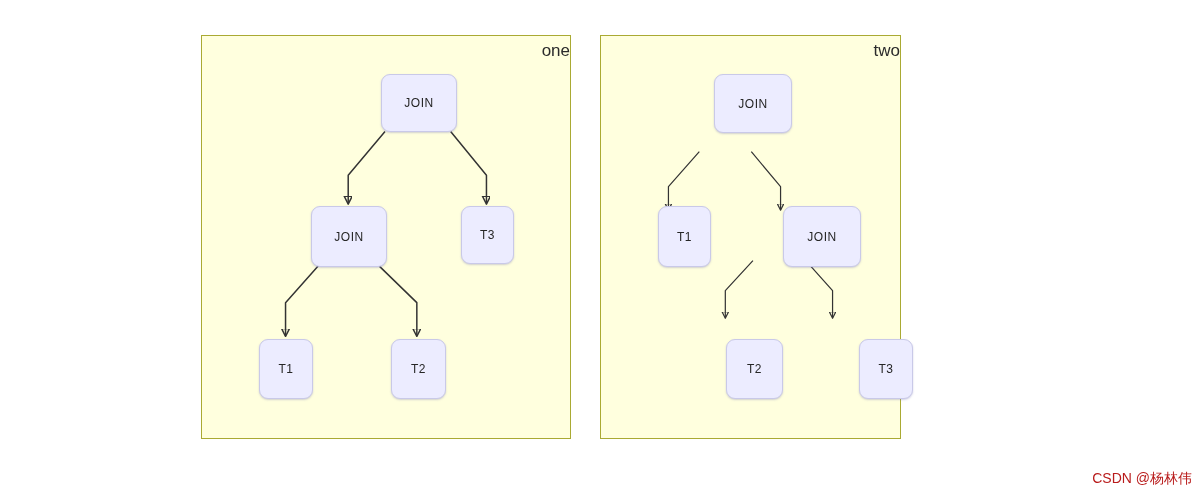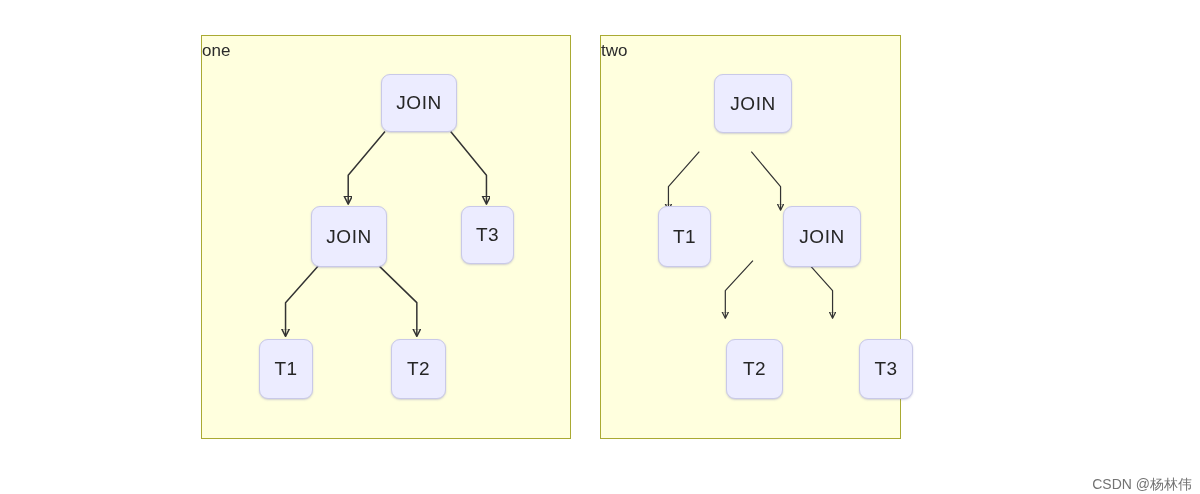--- a/index.html
+++ b/index.html
@@ -7,35 +7,35 @@
     position:relative;width:1200px;height:494px;background:#ffffff;overflow:hidden;
     font-family:"Liberation Sans","DejaVu Sans",sans-serif;
   }
   .panel{
     position:absolute;top:35px;width:370px;height:404px;
     background:#ffffde;border:1.5px solid #aaaa33;box-sizing:border-box;
   }
   .panel-one{left:201px;}
   .panel-two{left:600px;width:301px;}
   .panel-title{
-    position:absolute;top:5px;left:0;width:100%;text-align:left;
+    position:absolute;top:5px;left:0;width:100%;text-align:right;
     font-size:17px;color:#2b2b2b;
   }
   .edges{position:absolute;left:0;top:0;width:100%;height:100%;}
   .edges path{fill:none;stroke:#333333;stroke-width:1.5;stroke-linejoin:round;}
   .node{
     position:absolute;box-sizing:border-box;
     background:#ececff;border:1px solid #c9c9e8;border-radius:9px;
     box-shadow:0 1px 2px rgba(120,120,180,0.35);
     display:flex;align-items:center;justify-content:center;
-    font-size:19px;color:#262626;letter-spacing:0.5px;
+    font-size:12px;color:#262626;letter-spacing:0.5px;
   }
   .watermark{
-    position:absolute;right:8px;bottom:0;
-    font-size:14px;color:#737373;
+    position:absolute;right:8px;bottom:6px;
+    font-size:14px;color:#b91c1c;
   }
 </style>
 </head>
 <body>
 
 <div class="canvas">
 
   <section class="panel panel-one">
     <div class="panel-title">one</div>
     <svg class="edges" viewBox="0 0 370 404" width="370" height="404">

